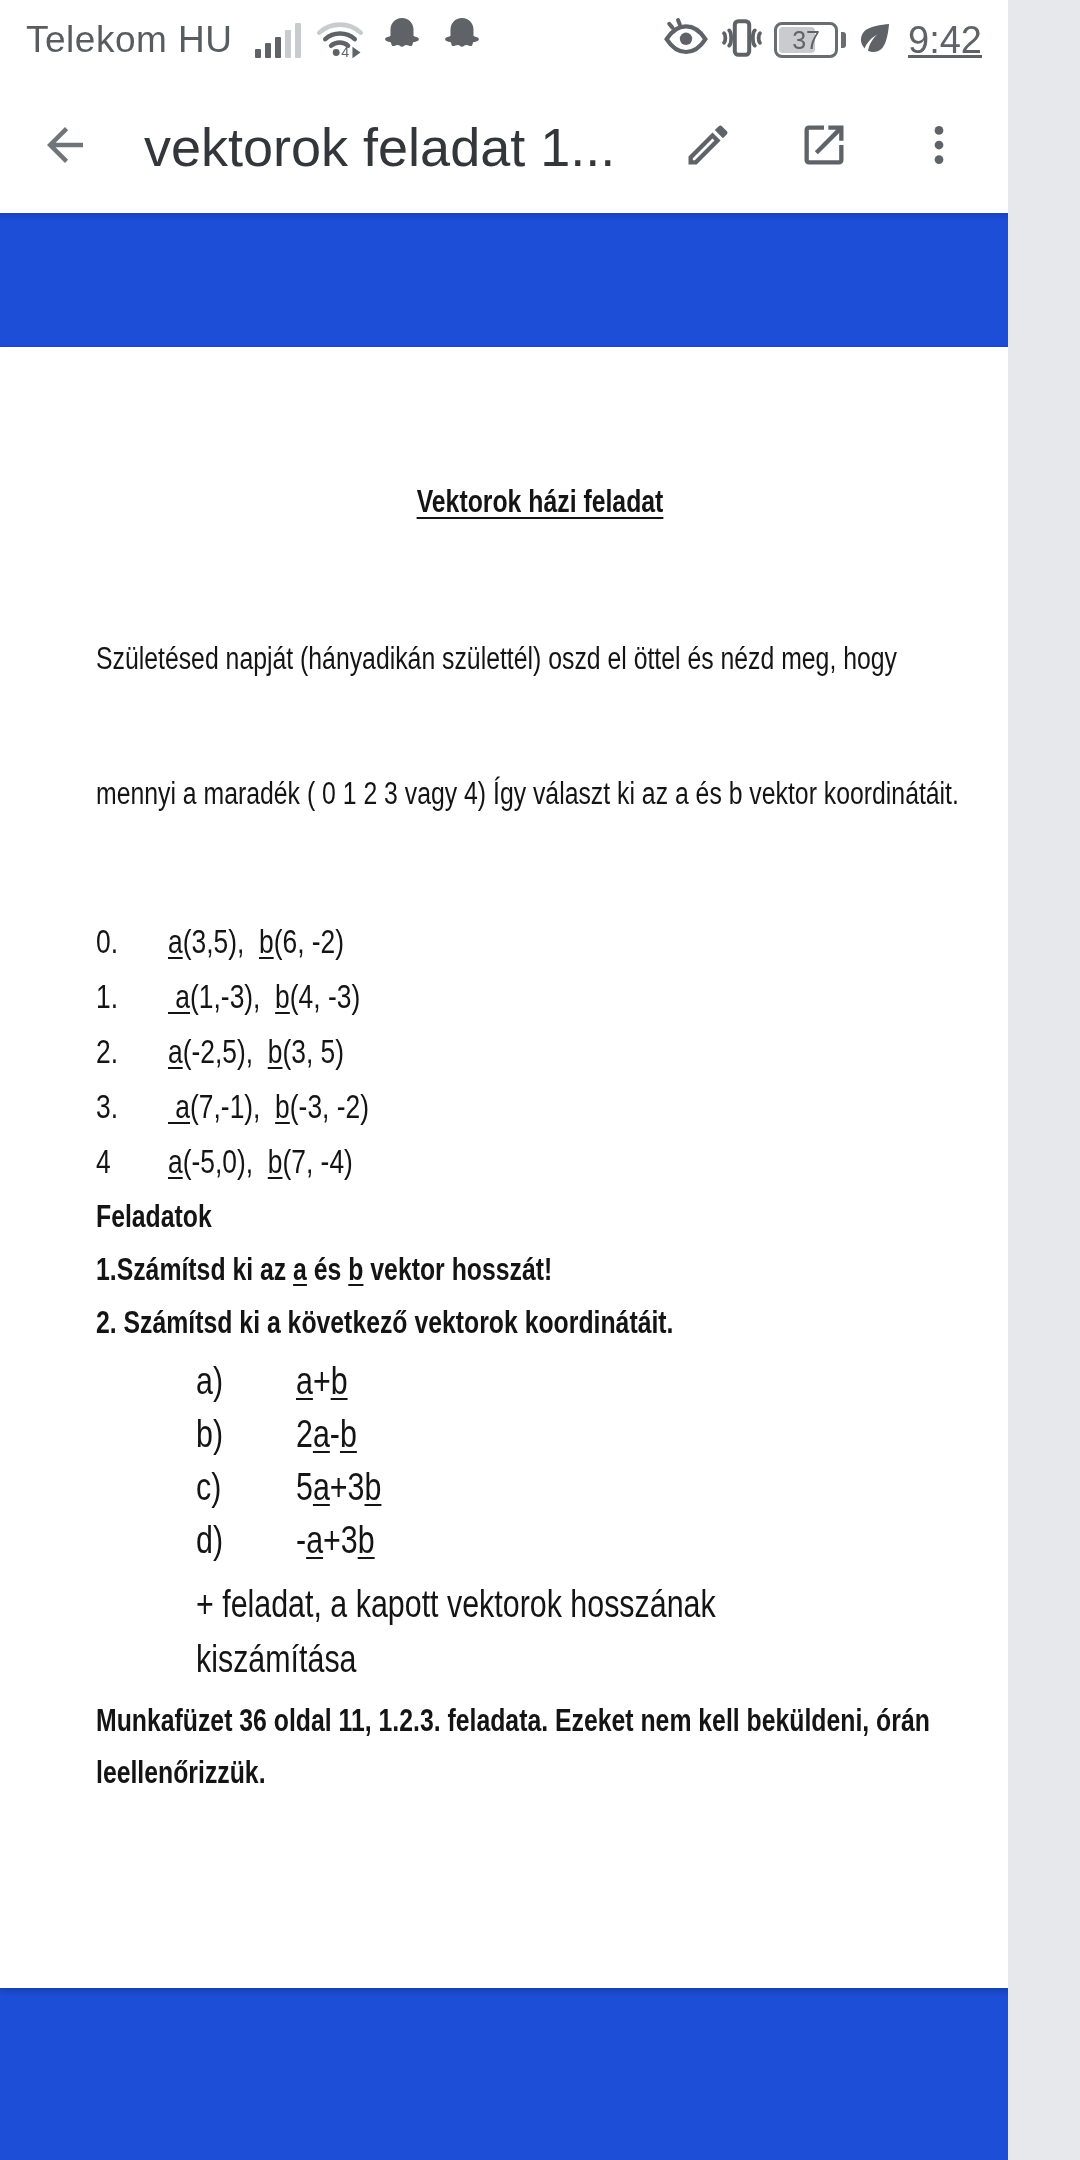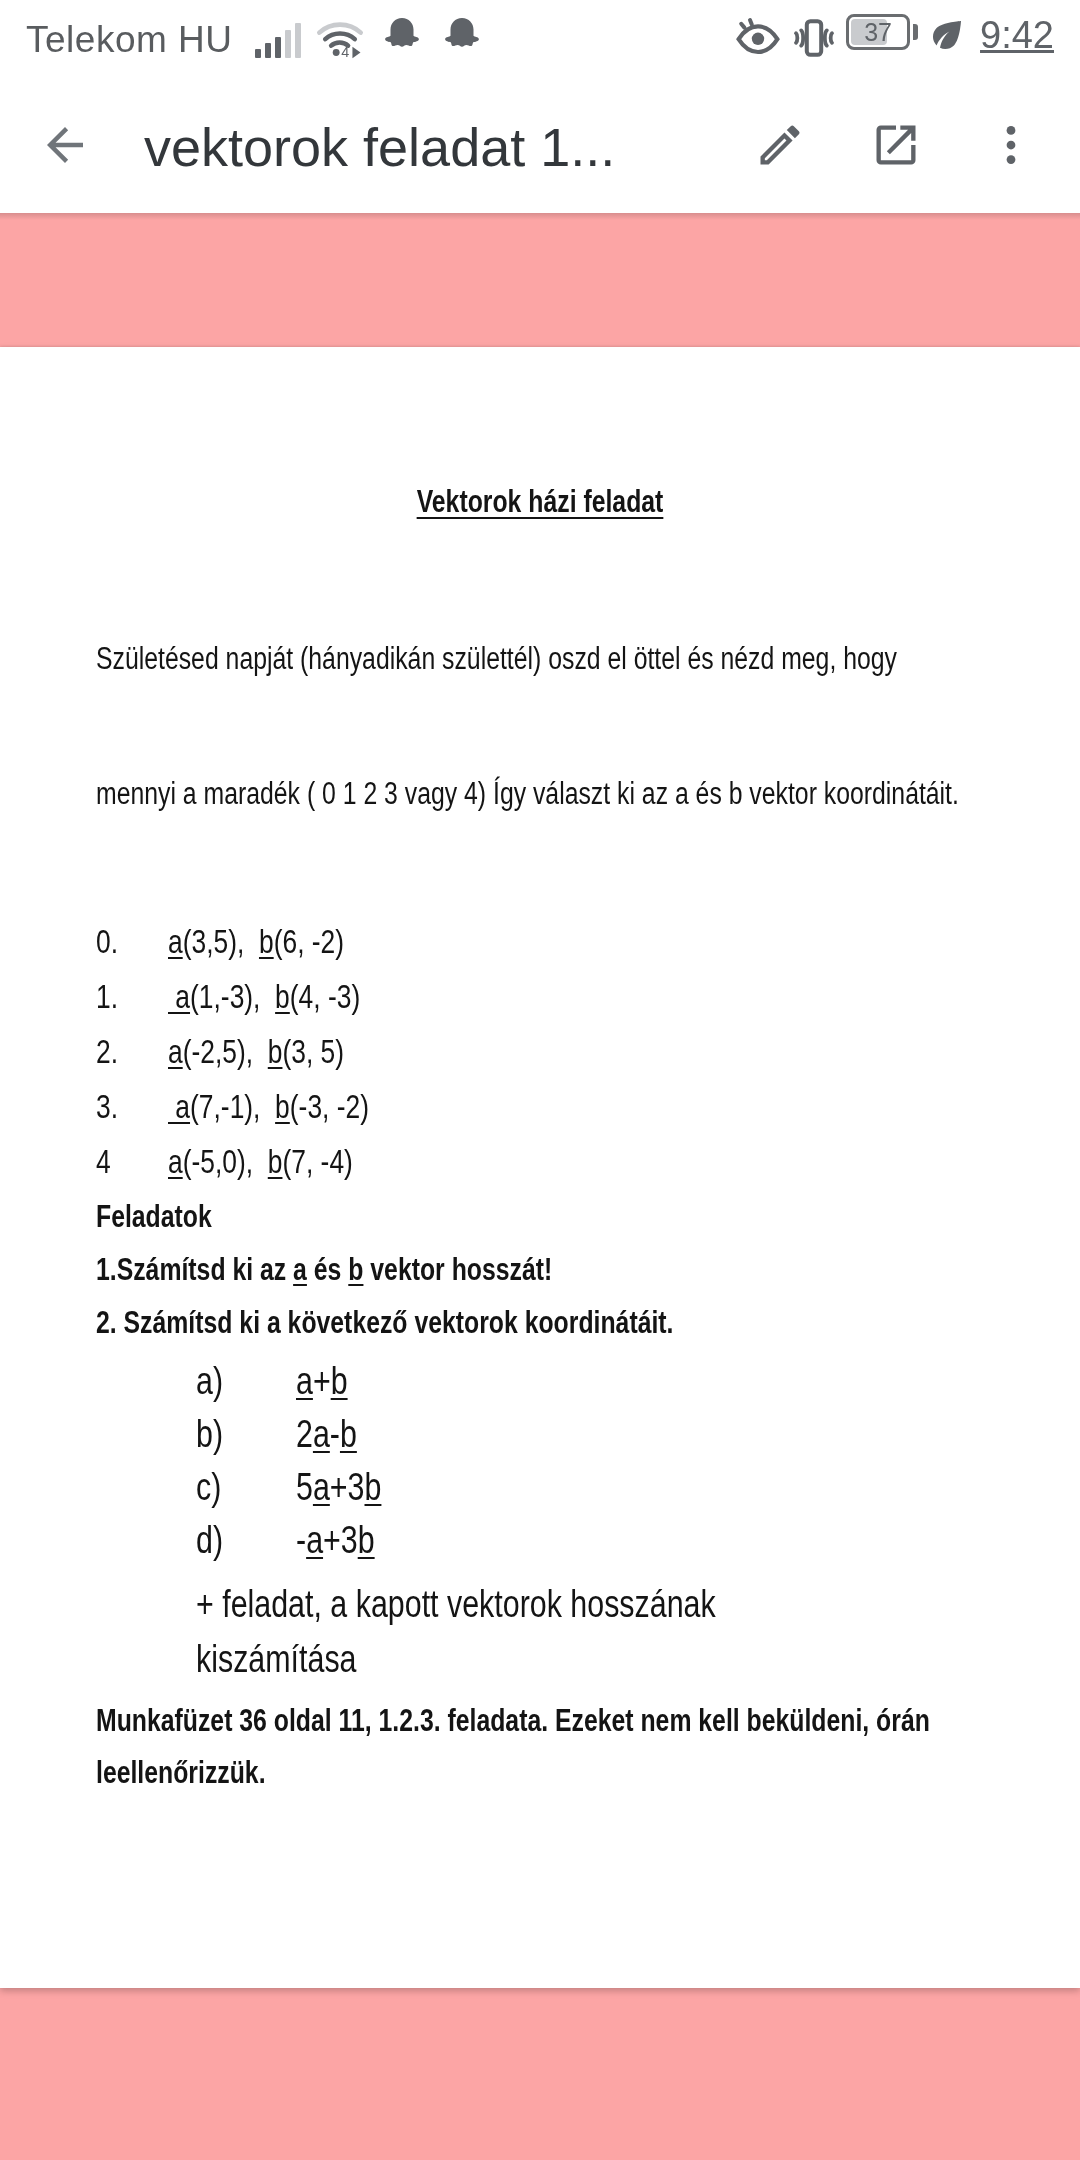--- a/index.html
+++ b/index.html
@@ -1,36 +1,36 @@
 <!DOCTYPE html>
 <html><head>
 <meta charset="utf-8">
 <style>
   html,body { margin:0; padding:0; }
   body {
     width:1080px; height:2160px;
     font-family:"Liberation Sans", sans-serif;
     background:#e6e8eb;
   }
-  .screen { position:relative; width:1080px; height:2160px; overflow:hidden; background:#e6e8eb; }
+  .screen { position:relative; width:984px; height:2160px; overflow:hidden; background:#e6e8eb;padding-left:24px; }
 
   
   .status-bar {
     position:absolute; top:0; left:0; right:0; height:80px;
     background:#ffffff; display:flex; align-items:center;
     padding:0 26px; box-sizing:border-box; color:#5f6368;
   }
   .sb-left { display:flex; align-items:center; gap:14px; }
   .carrier { font-size:37px; color:#595c5f; letter-spacing:.5px; }
   .sig { display:flex; align-items:flex-end; gap:4px; height:36px; margin-left:8px; }
   .sig i { display:block; width:6px; background:#5f6368; border-radius:1px; }
   .sig i:nth-child(1){height:9px;} .sig i:nth-child(2){height:15px;}
   .sig i:nth-child(3){height:21px;} .sig i:nth-child(4){height:28px;background:#c9cbce;}
   .sig i:nth-child(5){height:35px;background:#c9cbce;}
-  .sb-right { margin-left:auto; display:flex; align-items:flex-start; gap:8px; }
+  .sb-right { margin-left:auto; display:flex; align-items:center; gap:8px; }
   .batt-wrap { display:flex; align-items:center; }
   .batt {
     position:relative; width:64px; height:36px;
     border:3px solid #6a6d70; border-radius:8px;
     display:flex; align-items:center; justify-content:center; box-sizing:border-box;
     background:#fff;
   }
   .batt .fill { position:absolute; left:2px; top:2px; bottom:2px; width:36px; background:#c9cbce; border-radius:4px; }
   .batt .pct { position:relative; font-size:25px; color:#5f6368; }
   .batt-nub { width:5px; height:16px; background:#6a6d70; border-radius:0 3px 3px 0; margin-left:3px; }
@@ -43,21 +43,21 @@
     padding:0 38px; box-sizing:border-box;justify-content:center;
   }
   .app-title {
     font-size:54px; color:#33373b; margin-left:52px; flex:1;
     white-space:nowrap; overflow:hidden;
   }
   .icon-btn { display:flex; align-items:center; justify-content:center; background:none; border:none; padding:0; cursor:pointer; }
   .ab-actions { display:flex; align-items:center; gap:64px; margin-right:6px; }
 
   
-  .viewer { position:absolute; top:213px; left:0; right:0; bottom:0; background:#fca5a5; overflow:hidden; }
+  .viewer { position:absolute; top:213px; left:0; right:0; bottom:0; background:#1d4ed8; overflow:hidden; }
   .viewer::before { content:""; position:absolute; top:0; left:0; right:0; height:7px;
     background:linear-gradient(rgba(0,0,0,.14), rgba(0,0,0,0)); }
   .page {
     position:absolute; top:134px; left:0; width:1080px; height:1641px; background:#ffffff;
     box-shadow:0 3px 7px rgba(0,0,0,.22), 0 -1px 2px rgba(0,0,0,.08);
   }
   
   .doc {
     width:1350px; transform:scaleX(0.8); transform-origin:0 0;
     padding:135px 120px 0 120px; box-sizing:border-box;

